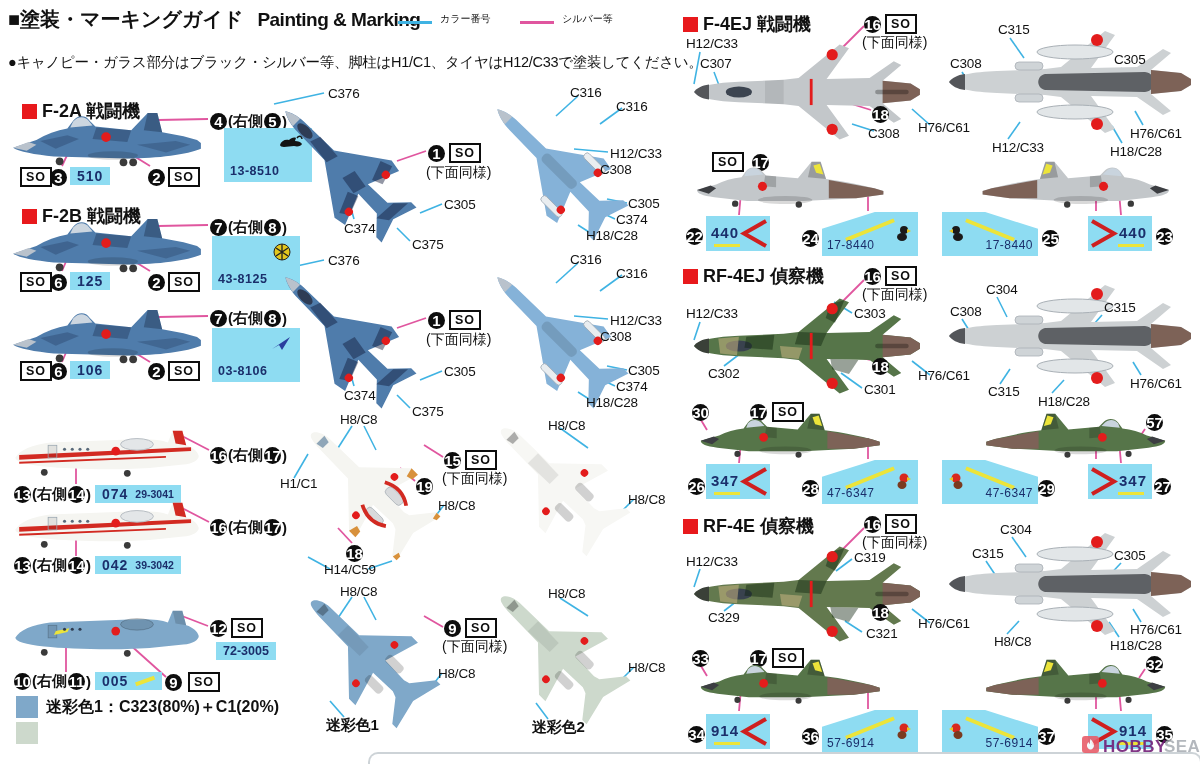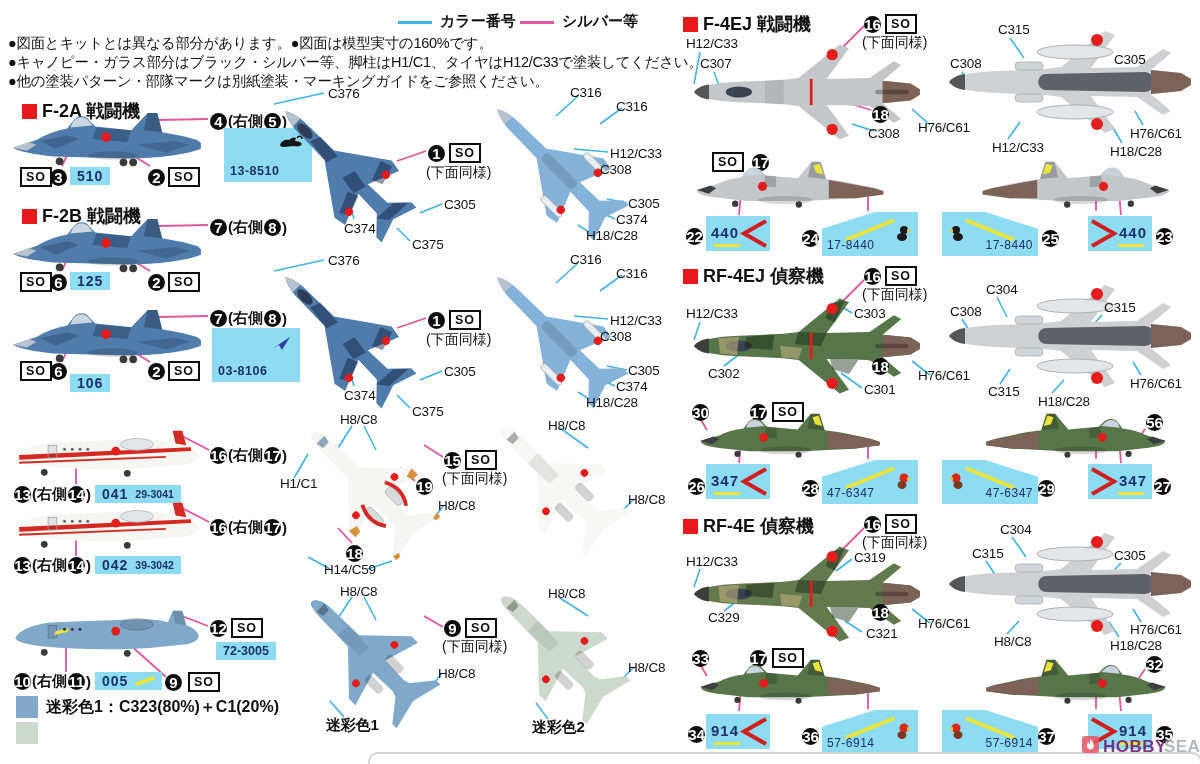--- a/index.html
+++ b/index.html
@@ -3,21 +3,21 @@
 <meta charset="utf-8">
 <style>
   html,body{margin:0;padding:0;background:#888;}
   .canvas{position:relative;width:1200px;height:764px;background:#fff;overflow:hidden;
     font-family:"Liberation Sans","DejaVu Sans",sans-serif;color:#111;}
   .abs{position:absolute;}
   .title{position:absolute;left:8px;top:6px;display:flex;gap:14px;align-items:baseline;}
   .title .jp{font-size:20px;font-weight:bold;}
   .title .en{font-size:19px;font-weight:bold;letter-spacing:-0.5px;}
   .lg-line{position:absolute;height:3px;width:34px;top:21px;}
-  .lg-lab{position:absolute;top:12px;font-size:15px;font-weight:700;}
+  .lg-lab{position:absolute;top:12px;font-size:10px;font-weight:400;}
   .note{position:absolute;left:8px;font-size:14.5px;letter-spacing:-0.3px;white-space:nowrap;}
   .sech{position:absolute;display:flex;align-items:center;gap:5px;font-weight:bold;font-size:18px;white-space:nowrap;}
   .sech::before{content:"";width:15px;height:15px;background:#e8191c;display:inline-block;flex:0 0 auto;}
   .pl{position:absolute;font-size:13.5px;white-space:nowrap;letter-spacing:-0.2px;}
   .cn{display:inline-flex;width:17px;height:17px;border-radius:50%;background:#0d0d0d;color:#fff;
       font-size:15px;font-weight:bold;align-items:center;justify-content:center;line-height:1;flex:0 0 auto;}
   .so{display:inline-block;border:2.5px solid #0d0d0d;background:#fff;color:#0d0d0d;font-weight:900;
       font-size:12.5px;line-height:14px;padding:1px 4px;letter-spacing:1px;}
   .callout{position:absolute;display:flex;align-items:center;gap:4px;}
   .rnote{position:absolute;display:flex;align-items:center;gap:1px;font-size:15px;font-weight:700;white-space:nowrap;}
@@ -321,27 +321,29 @@
       <line x1="758" y1="664" x2="760" y2="680"></line>
       <line x1="741" y1="689" x2="739" y2="711"></line>
         <line x1="868" y1="686" x2="868" y2="709"></line>
       <line x1="1096" y1="686" x2="1096" y2="709"></line>
         <line x1="1119" y1="689" x2="1121" y2="711"></line>
       <line x1="701" y1="666" x2="707" y2="676"></line>
         <line x1="1145" y1="669" x2="1139" y2="678"></line>
     </g>
   </svg>
 
+  <div class="title">
+    <span class="jp">■塗装・マーキングガイド</span>
+    <span class="en">Painting &amp; Marking</span>
+  </div>
   <div class="lg-line" style="left:398px;background:#3fb3e3"></div>
   <span class="lg-lab" style="left:440px">カラー番号</span>
   <div class="lg-line" style="left:520px;background:#e0569f"></div>
   <span class="lg-lab" style="left:562px">シルバー等</span>
-  <div class="note" style="top:34px">●図面とキットとは異なる部分があります。●図面は模型実寸の160%です。</div>
   <div class="note" style="top:53px">●キャノピー・ガラス部分はブラック・シルバー等、脚柱はH1/C1、タイヤはH12/C33で塗装してください。</div>
-  <div class="note" style="top:72px">●他の塗装パターン・部隊マークは別紙塗装・マーキングガイドをご参照ください。</div>
 
   <div class="sech" style="left:22px;top:99px">
       <span>F-2A 戦闘機</span>
     </div>
   <div class="ac" style="left:10px;top:110px"><svg viewBox="0 0 200 62" width="196" height="60">
         <use href="#fighter-side" fill="#4f7cab"></use>
       </svg></div>
   <span class="callout" style="left:20px;top:167px">
       <span class="so">SO</span>
     </span>
@@ -372,20 +374,27 @@
     </div>
   <div class="ac" style="left:10px;top:216px"><svg viewBox="0 0 200 62" width="196" height="60">
         <use href="#fighter-side" fill="#4f7cab"></use>
       </svg></div>
   <span class="rnote" style="left:210px;top:218px">
     <span class="cn">7</span>
       <span>(右側</span>
       <span class="cn">8</span>
       <span>)</span>
   </span>
+  <div class="tailbox" style="left:212px;top:236px">
+    <span class="emb"><svg width="20" height="20" viewBox="0 0 20 20">
+          <circle cx="10" cy="10" r="8" fill="#e3c71d" stroke="#222" stroke-width="1"></circle>
+          <path d="M4,6 L16,14 M16,6 L4,14 M10,2 L10,18" stroke="#222" stroke-width="1.3"></path>
+        </svg></span>
+    <span class="ser">43-8125</span>
+  </div>
   <span class="callout" style="left:20px;top:272px">
       <span class="so">SO</span>
     </span>
   <span class="cn abs" style="left:50px;top:274px">6</span>
   <div class="codebox" style="left:70px;top:272px">
       <span class="c1">125</span>
     </div>
   <span class="cn abs" style="left:148px;top:274px">2</span>
   <span class="callout" style="left:168px;top:272px">
       <span class="so">SO</span>
@@ -403,21 +412,21 @@
   <div class="tailbox" style="left:212px;top:328px">
     <span class="emb"><svg width="22" height="18" viewBox="0 0 22 18">
           <path d="M2,15 L20,3 L12,16 L9,11 Z" fill="#2a3f9e"></path>
         </svg></span>
     <span class="ser">03-8106</span>
   </div>
   <span class="callout" style="left:20px;top:361px">
       <span class="so">SO</span>
     </span>
   <span class="cn abs" style="left:50px;top:363px">6</span>
-  <div class="codebox" style="left:70px;top:374px">
+  <div class="codebox" style="left:70px;top:361px">
       <span class="c1">106</span>
     </div>
   <span class="cn abs" style="left:148px;top:363px">2</span>
   <span class="callout" style="left:168px;top:361px">
       <span class="so">SO</span>
     </span>
 
   <div class="ac rot" style="left:288px;top:84px"><svg viewBox="0 0 150 230" width="116" height="172">
         <use href="#f2-top-camo" fill="#4f7cab"></use>
       </svg></div>
@@ -473,21 +482,21 @@
       <span class="cn">17</span>
       <span>)</span>
   </span>
   <span class="rnote" style="left:14px;top:485px">
     <span class="cn">13</span>
       <span>(右側</span>
       <span class="cn">14</span>
       <span>)</span>
   </span>
   <div class="codebox" style="left:95px;top:485px">
-    <span class="c1">041</span>
+    <span class="c1">074</span>
     <span class="c2">29-3041</span>
   </div>
   <div class="ac" style="left:10px;top:498px"><svg viewBox="0 0 200 58" width="196" height="56">
         <use href="#u125-side-fc" fill="#f5f5f1"></use>
       </svg></div>
   <span class="rnote" style="left:210px;top:518px">
     <span class="cn">16</span>
       <span>(右側</span>
       <span class="cn">17</span>
       <span>)</span>
@@ -677,21 +686,21 @@
   <span class="cn abs" style="left:750px;top:404px">17</span>
   <span class="callout" style="left:772px;top:402px">
       <span class="so">SO</span>
     </span>
   <div class="ac" style="left:686px;top:412px"><svg viewBox="0 0 215 55" width="212" height="48">
         <use href="#f4-side" fill="#567549"></use>
       </svg></div>
   <div class="ac" style="left:968px;top:412px"><svg class="flip" viewBox="0 0 215 55" width="212" height="48">
         <use href="#f4-side" fill="#567549"></use>
       </svg></div>
-  <span class="cn abs" style="left:1146px;top:414px">56</span>
+  <span class="cn abs" style="left:1146px;top:414px">57</span>
   <span class="cn abs" style="left:688px;top:478px">26</span>
   <div class="chevbox l" style="left:706px;top:464px">
     <span class="code">347</span>
     <span class="ch"><svg width="32" height="31">
           <path d="M30,3 L8,15.5 L30,28" stroke="#cf1f1f" stroke-width="4" fill="none"></path>
         </svg></span>
     <span class="ybar"></span>
   </div>
   <span class="cn abs" style="left:802px;top:480px">28</span>
   <div class="serbox l" style="left:822px;top:460px">

